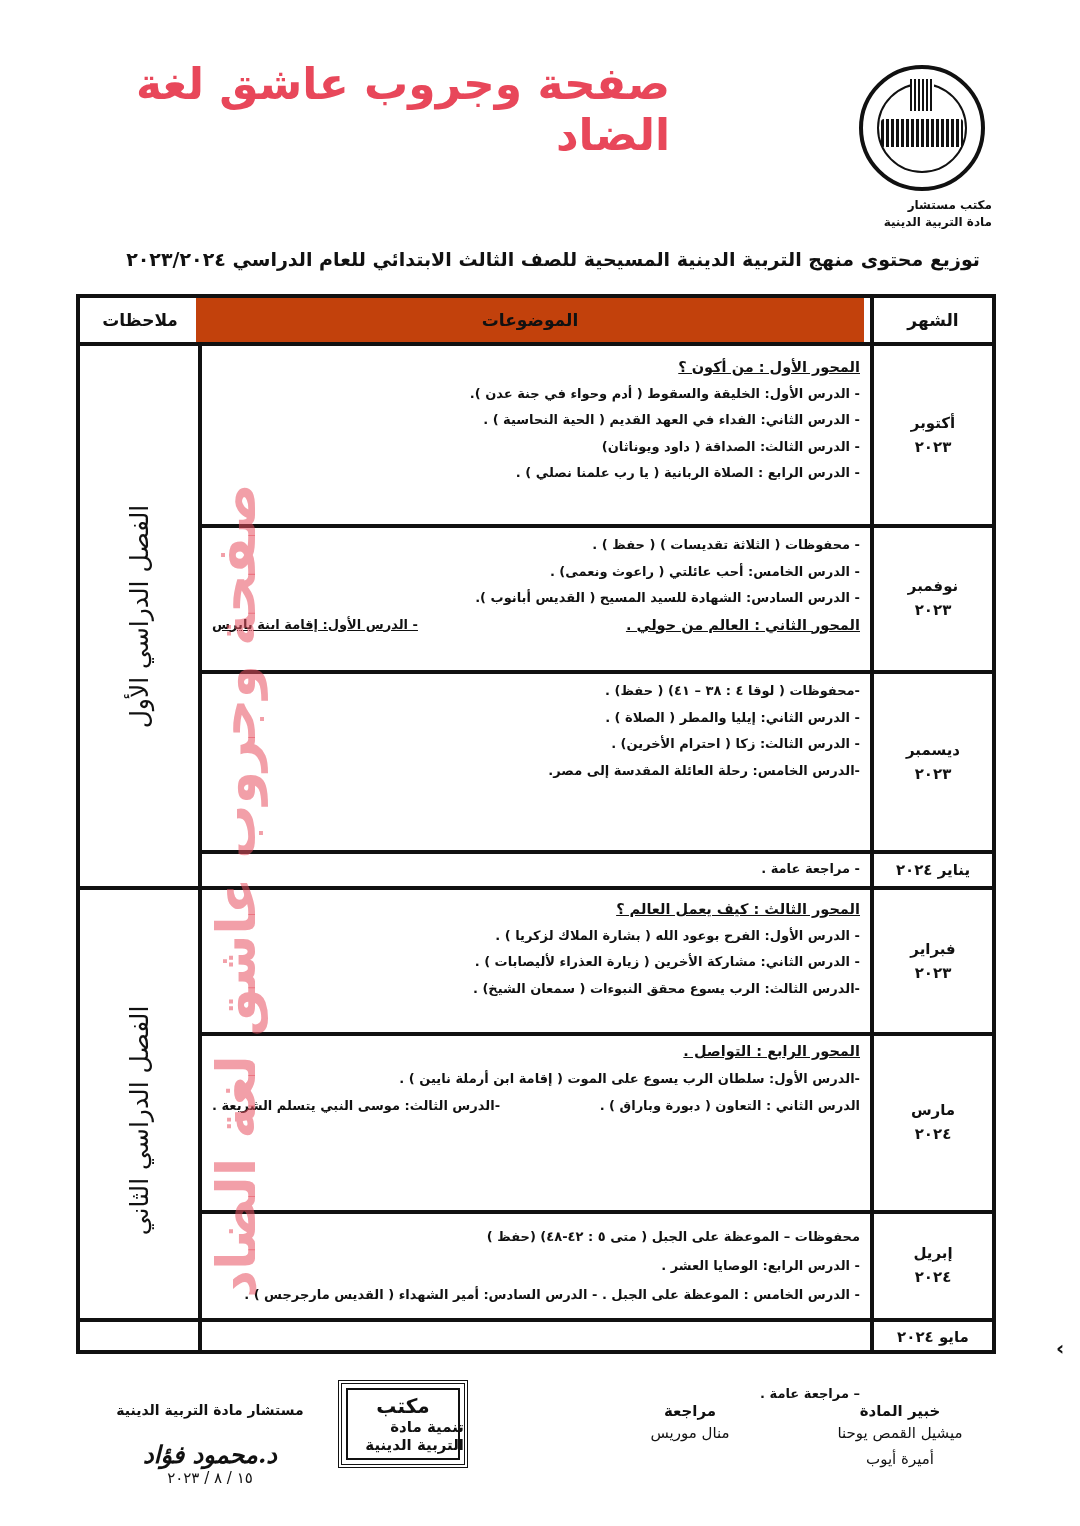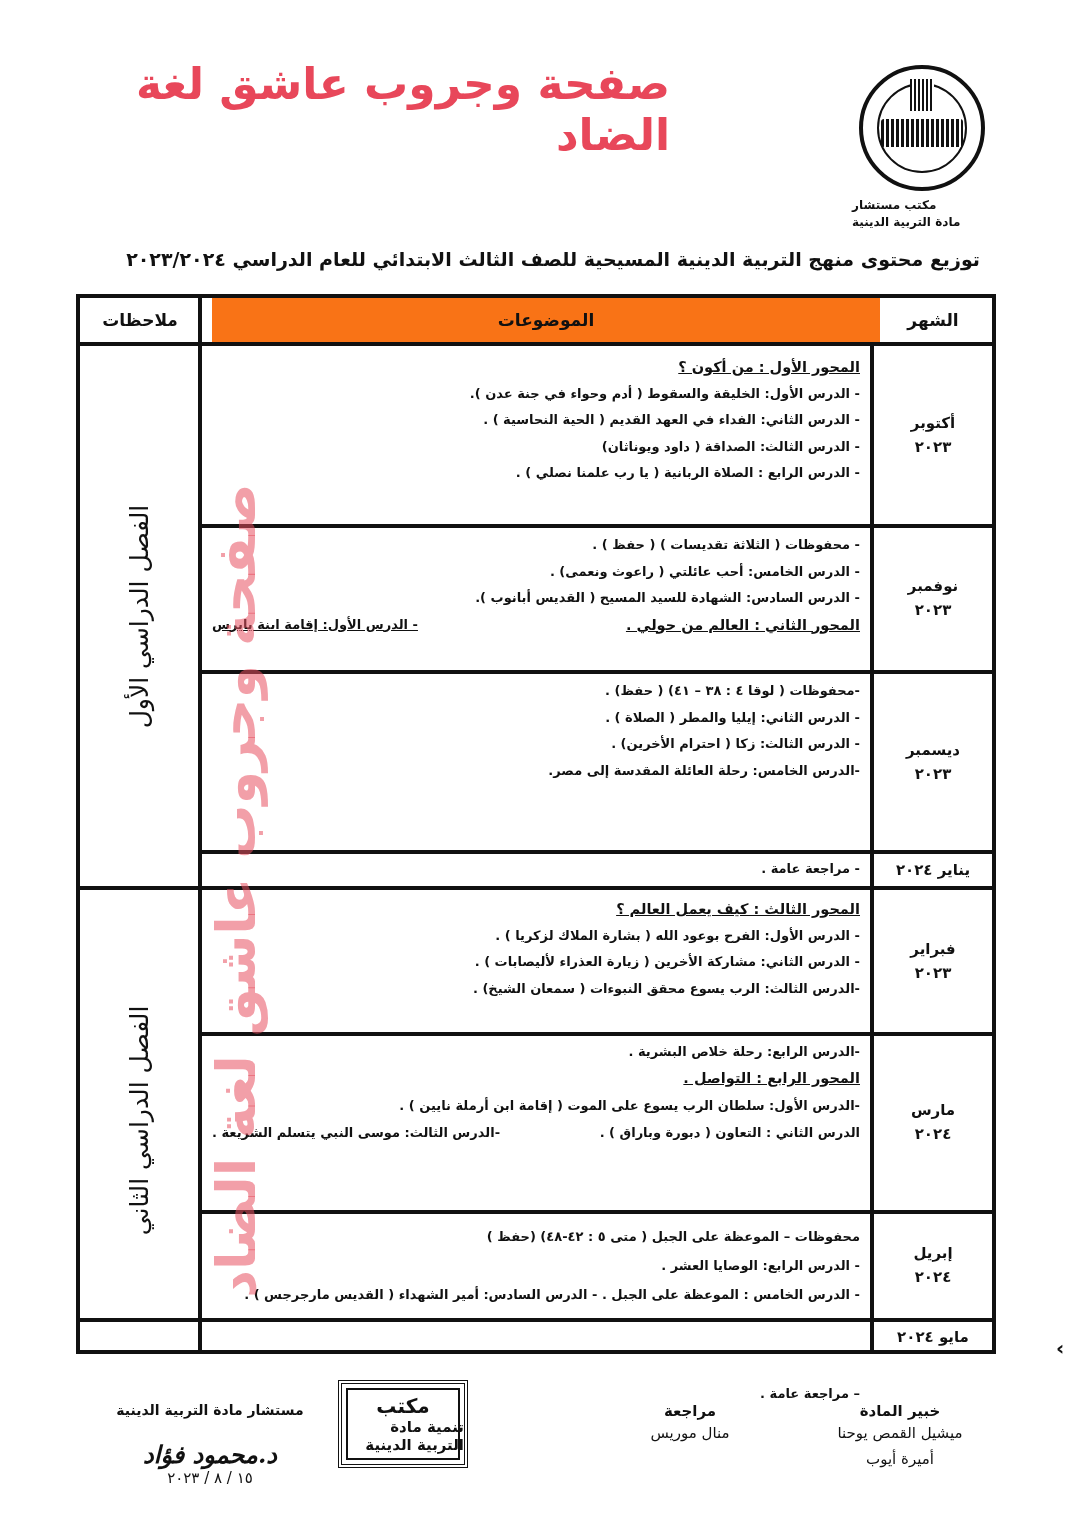--- a/index.html
+++ b/index.html
@@ -4,21 +4,21 @@
   <style>
     html, body { margin:0; padding:0; }
     body {
       width:1080px; height:1526px; background:#ffffff; position:relative; overflow:hidden;
       font-family: "DejaVu Sans", sans-serif; color:#111;
     }
     .watermark-title {
       position:absolute; left:60px; top:58px; width:610px; text-align:right;
       font-size:44px; font-weight:bold; color:#e8475a; direction:rtl; letter-spacing:0;
     }
-    .logo-wrap { position:absolute; left:852px; top:65px; width:140px; text-align:left; }
+    .logo-wrap { position:absolute; left:852px; top:65px; width:140px; text-align:right; }
     .logo {
       width:126px; height:126px; margin:0 auto; border-radius:50%; border:4px solid #111;
       position:relative; box-sizing:border-box;
     }
     .logo .inner {
       position:absolute; left:14px; top:14px; right:14px; bottom:14px; border-radius:50%;
       border:2px solid #111;
     }
     .logo .eagle {
       position:absolute; left:50%; top:10px; transform:translateX(-50%);
@@ -94,21 +94,21 @@
 </div>
 
 <div class="doc-title">توزيع محتوى منهج التربية الدينية المسيحية للصف الثالث الابتدائي للعام الدراسي ٢٠٢٣/٢٠٢٤</div>
 
 <div class="table-wrap">
 
   <div class="vline" style="right:118px;"></div>
   <div class="vline" style="right:790px;"></div>
 
   <div class="cell hdr" style="right:0;width:118px;top:0;height:44px;">الشهر</div>
-  <div class="cell hdr" style="right:112px;width:668px;top:0;height:44px;background:#f97316;">الموضوعات</div>
+  <div class="cell hdr" style="right:128px;width:668px;top:0;height:44px;background:#c2410c;">الموضوعات</div>
   <div class="cell hdr" style="left:0;width:120px;top:0;height:44px;">ملاحظات</div>
   <div class="hline" style="left:0;right:0;top:44px;"></div>
 
   <div class="cell sem" style="left:0;width:120px;top:48px;height:540px;">
     <span>الفصل الدراسي الأول</span>
   </div>
   <div class="hline" style="left:0;width:120px;top:588px;"></div>
   <div class="cell sem" style="left:0;width:120px;top:592px;height:460px;">
     <span>الفصل الدراسي الثاني</span>
   </div>
@@ -171,21 +171,20 @@
     <div class="line">- الدرس الثاني: مشاركة الأخرين ( زيارة العذراء لأليصابات ) .</div>
     <div class="line">-الدرس الثالث: الرب يسوع محقق النبوءات ( سمعان الشيخ) .</div>
   </div>
   <div class="hline" style="right:0;width:790px;top:734px;"></div>
 
   <div class="cell month" style="right:0;width:118px;top:738px;height:172px;">
     <div>مارس</div>
     <div>٢٠٢٤</div>
   </div>
   <div class="cell topics" style="right:122px;width:668px;top:738px;height:172px;padding-top:2px;line-height:27px;">
-    <div class="line">-الدرس الرابع: رحلة خلاص البشرية .</div>
     <div class="line axis">المحور الرابع : التواصل .</div>
     <div class="line">-الدرس الأول: سلطان الرب يسوع على الموت ( إقامة ابن أرملة نايين ) .</div>
     <div class="line" style="display:flex;justify-content:space-between;">
       <span>الدرس الثاني : التعاون ( دبورة وباراق ) .</span>
       <span>-الدرس الثالث: موسى النبي يتسلم الشريعة .</span>
     </div>
   </div>
   <div class="hline" style="right:0;width:790px;top:912px;"></div>
 
   <div class="cell month" style="right:0;width:118px;top:916px;height:102px;">

